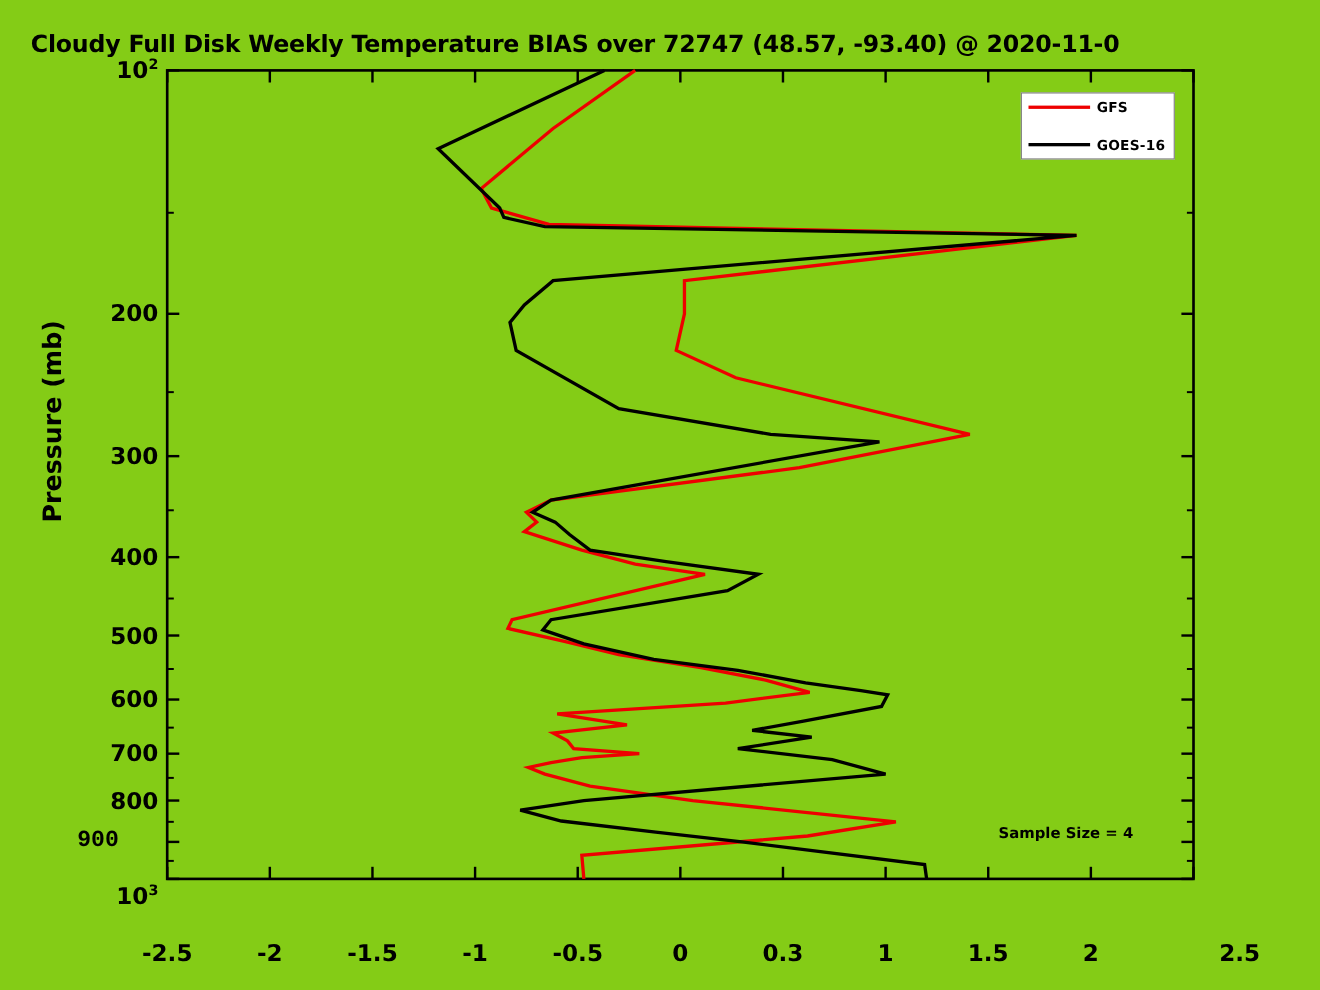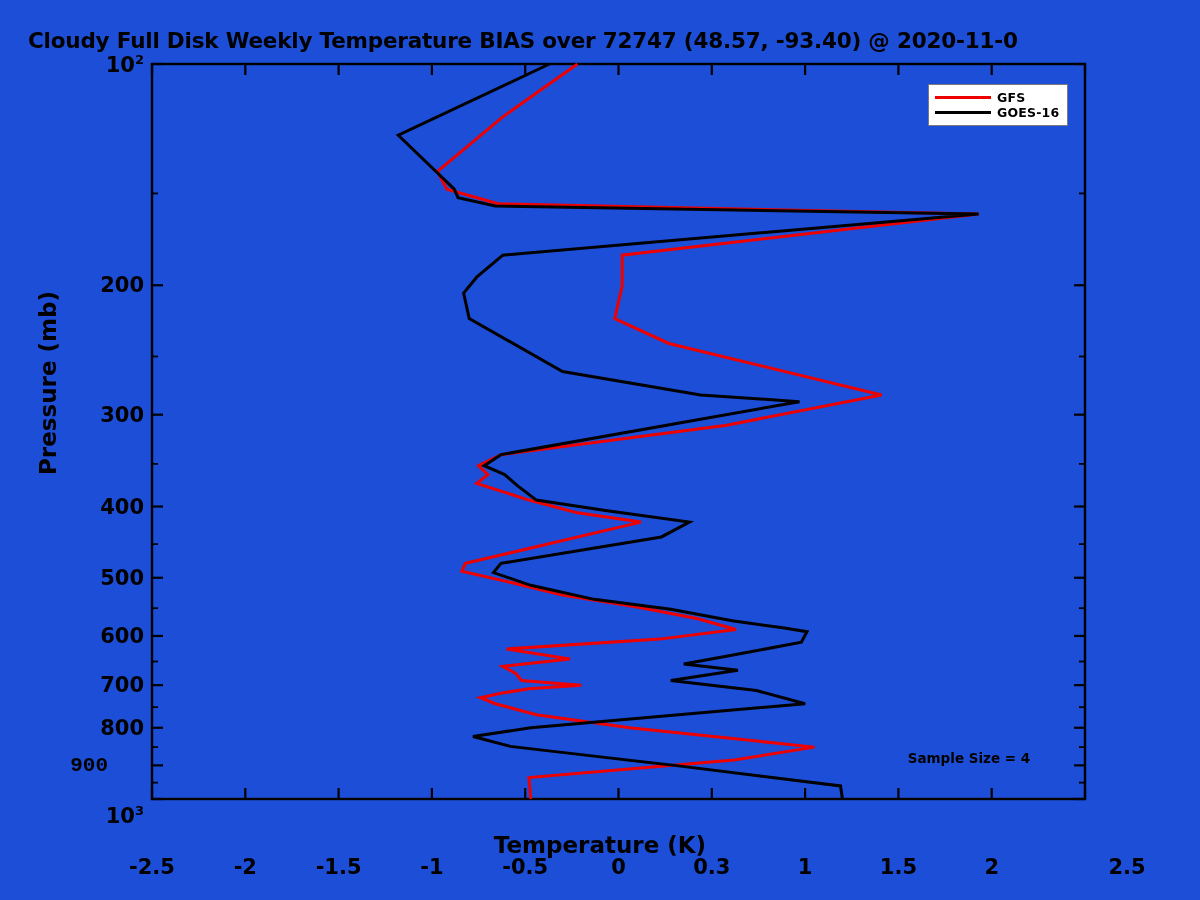--- a/index.html
+++ b/index.html
@@ -10,21 +10,21 @@
   body {
     width: 1200px;
     height: 900px;
     overflow: hidden;
     font-family: "DejaVu Sans", "Liberation Sans", sans-serif;
   }
   #figure {
     position: relative;
     width: 1200px;
     height: 900px;
-    background: #1d4ed8;
+    background: #84cc16;
   }
   #plot-svg {
     position: absolute;
     left: 0;
     top: 0;
     width: 1200px;
     height: 900px;
   }
   .chart-title {
     position: absolute;
@@ -93,21 +93,21 @@
     color: #000000;
     white-space: nowrap;
   }
   .legend-box {
     position: absolute;
     border: 1.5px solid #7a7a7a;
     background: #ffffff;
     padding: 5px 8px 5px 6px;
     display: flex;
     flex-direction: column;
-    gap: 0;
+    gap: 19px;
   }
   .legend-row {
     display: flex;
     align-items: center;
     gap: 6px;
   }
   .legend-swatch {
     display: block;
     width: 56px;
     height: 0;
@@ -223,21 +223,20 @@
       <div class="tick-y" style="top: 635.941px; right: 1056px;">600</div>
       <div class="tick-y" style="top: 685.147px; right: 1056px;">700</div>
       <div class="tick-y" style="top: 727.771px; right: 1056px;">800</div>
       <div class="tick-y" style="top: 765.368px; right: 1092px; font-family: Liberation Mono, monospace;">900</div>
       <div class="tick-y" style="top: 815px; right: 1056px;">10<sup>3</sup></div>
     </div>
   <div id="annotations">
       <div class="annotation" style="left: 907.73px; top: 750.195px;">Sample Size = 4</div>
     </div>
 
-  <div class="axis-label-x">Temperature (K)</div>
 
   <div class="axis-label-y">Pressure (mb)</div>
 
   <div class="legend-box" id="legend" style="left: 928px; top: 84px;">
       <div class="legend-row">
         <span class="legend-swatch" style="border-top-color: rgb(238, 0, 0);"></span>
         <span class="legend-text">GFS</span>
       </div>
       <div class="legend-row">
         <span class="legend-swatch" style="border-top-color: rgb(0, 0, 0);"></span>

